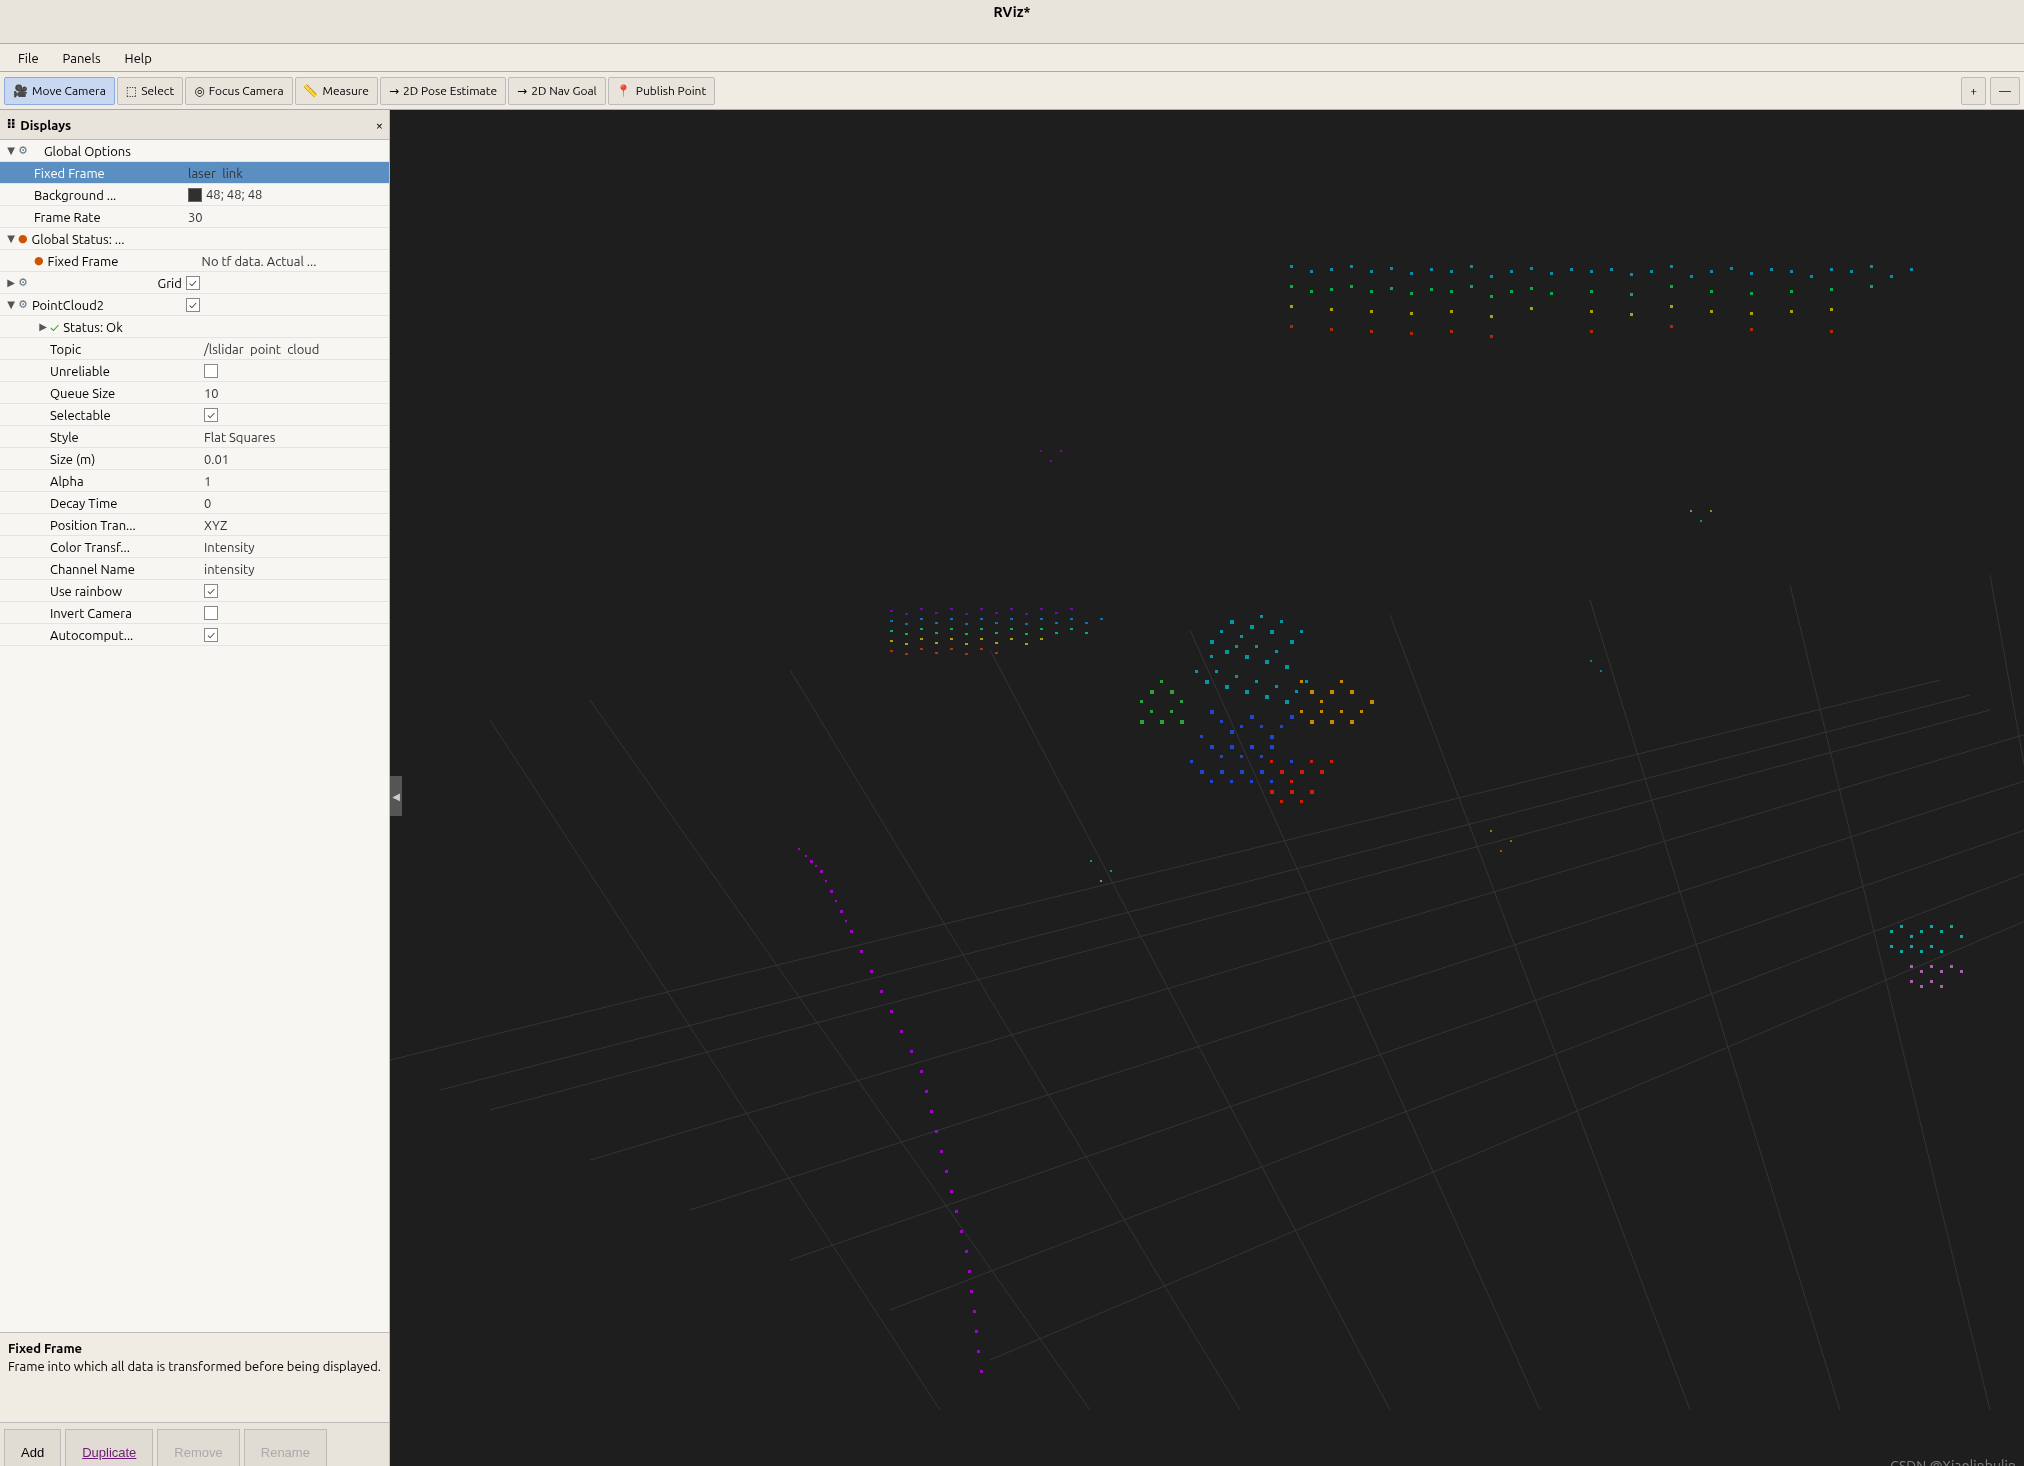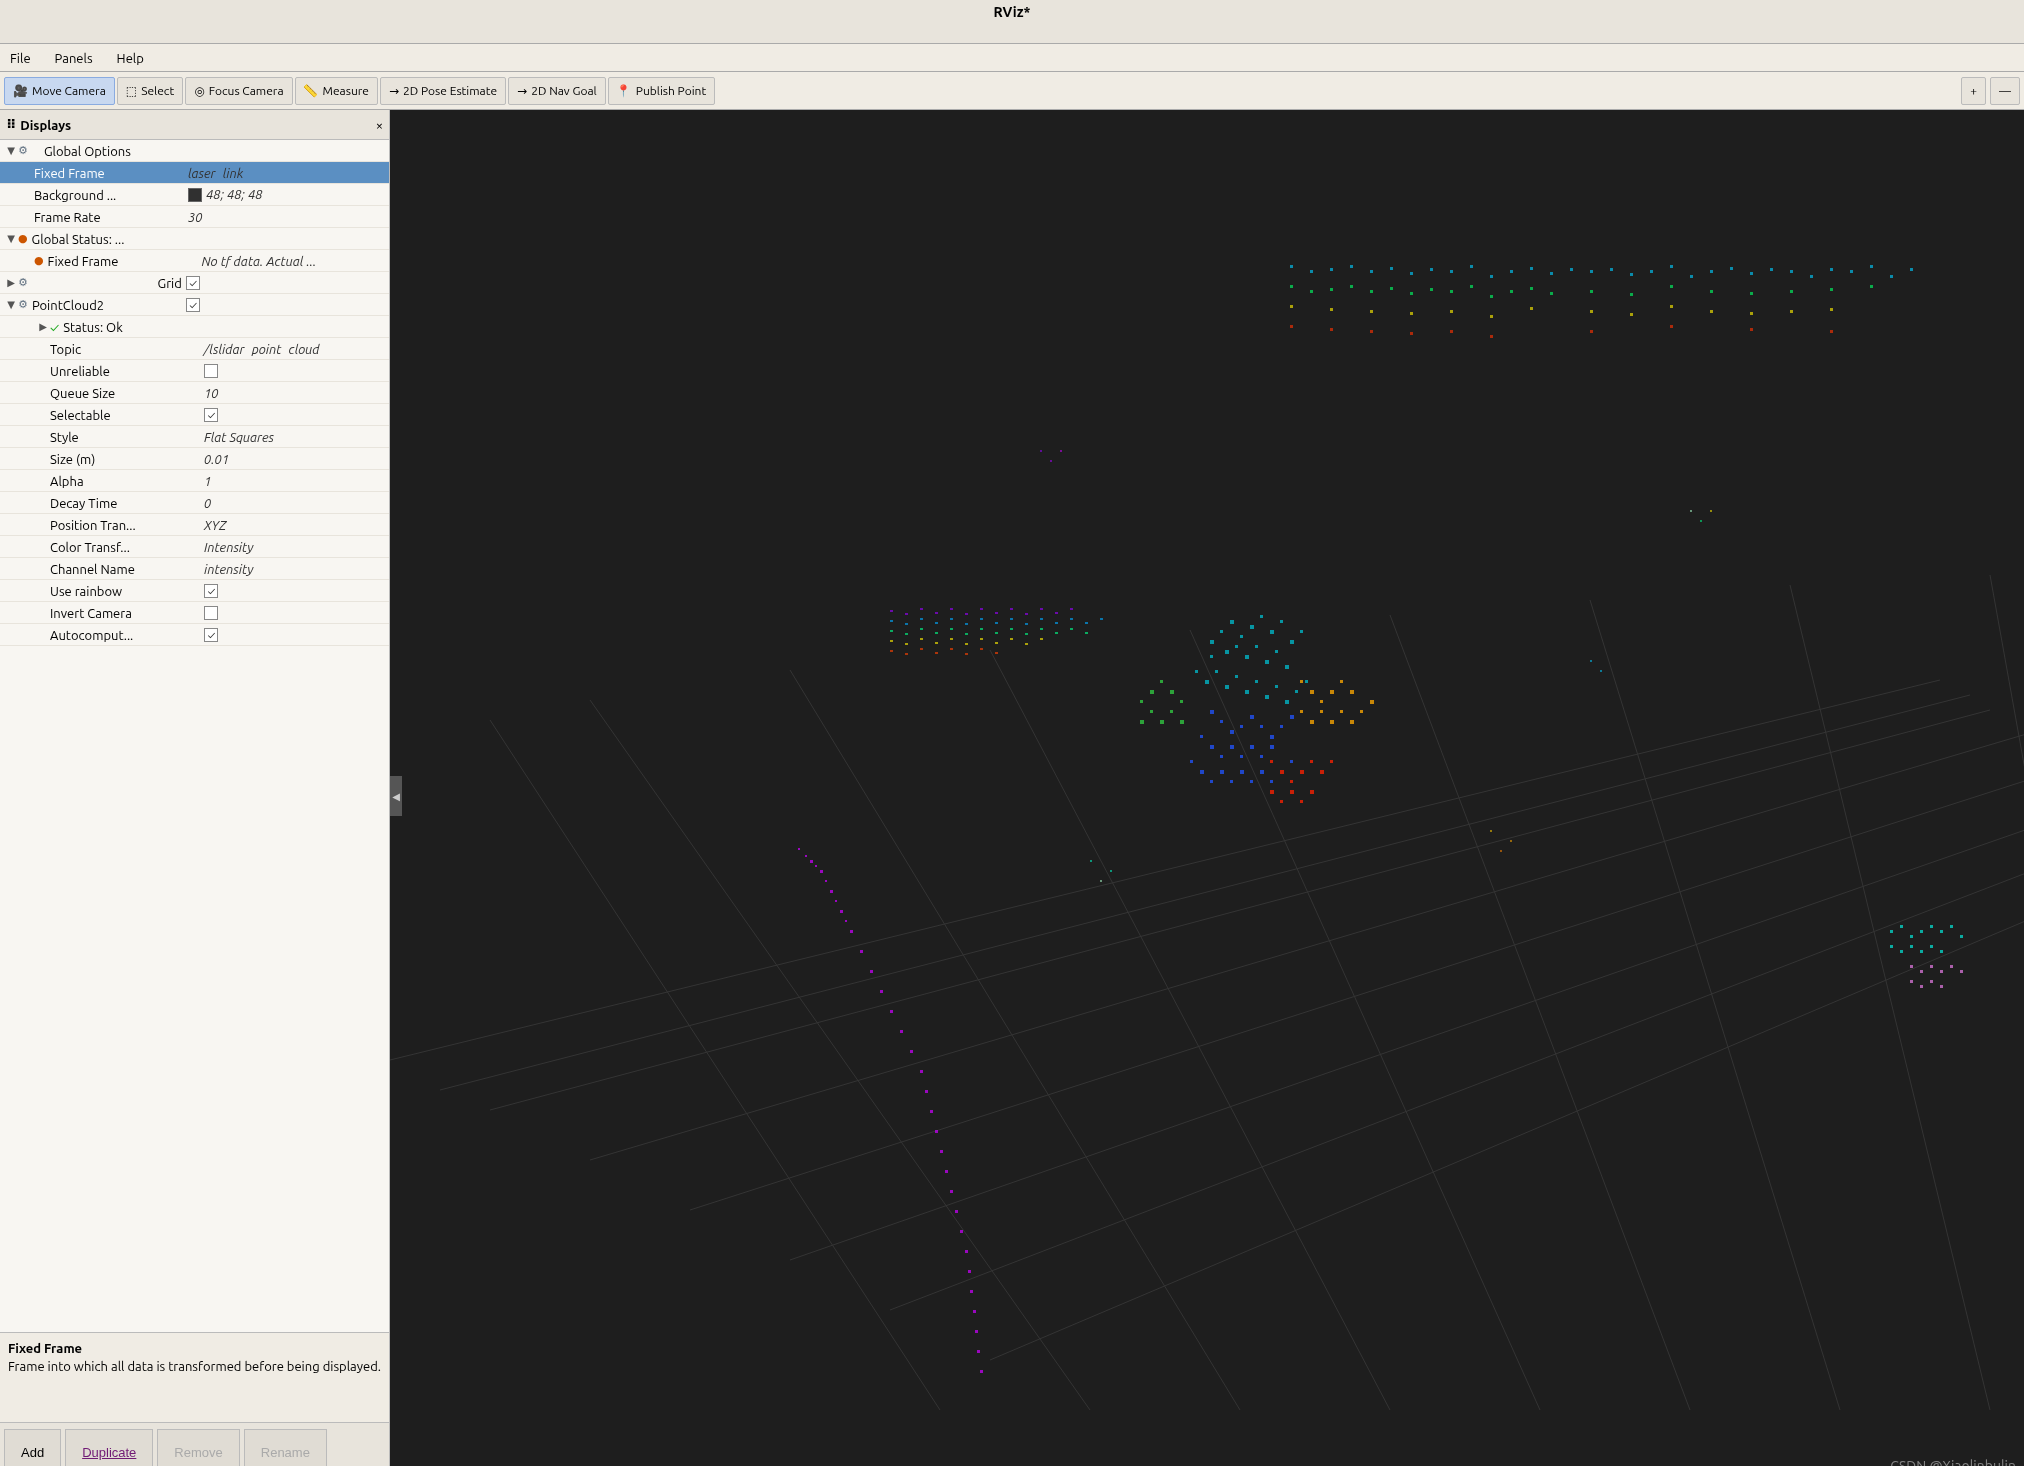--- a/index.html
+++ b/index.html
@@ -22,21 +22,21 @@
       font-weight: bold;
       border-bottom: 1px solid #aaa;
       height: 44px;
     }
 
     
     #menubar {
       background: #f0ece4;
       display: flex;
       align-items: center;
-      padding: 2px 6px;
+      padding: 2px 14px;
       height: 28px;
       border-bottom: 1px solid #aaa;
       gap: 16px;
     }
     #menubar span {
       cursor: pointer;
       padding: 2px 4px;
     }
 
     
@@ -127,21 +127,20 @@
       overflow: hidden;
       text-overflow: ellipsis;
     }
     .tree-value {
       flex: 1;
       padding-left: 4px;
       white-space: nowrap;
       overflow: hidden;
       text-overflow: ellipsis;
       color: #333;
-      font-style: italic;
     }
 
     .expand-arrow {
       width: 14px;
       display: inline-block;
       text-align: center;
       font-size: 10px;
       color: #555;
     }
 

